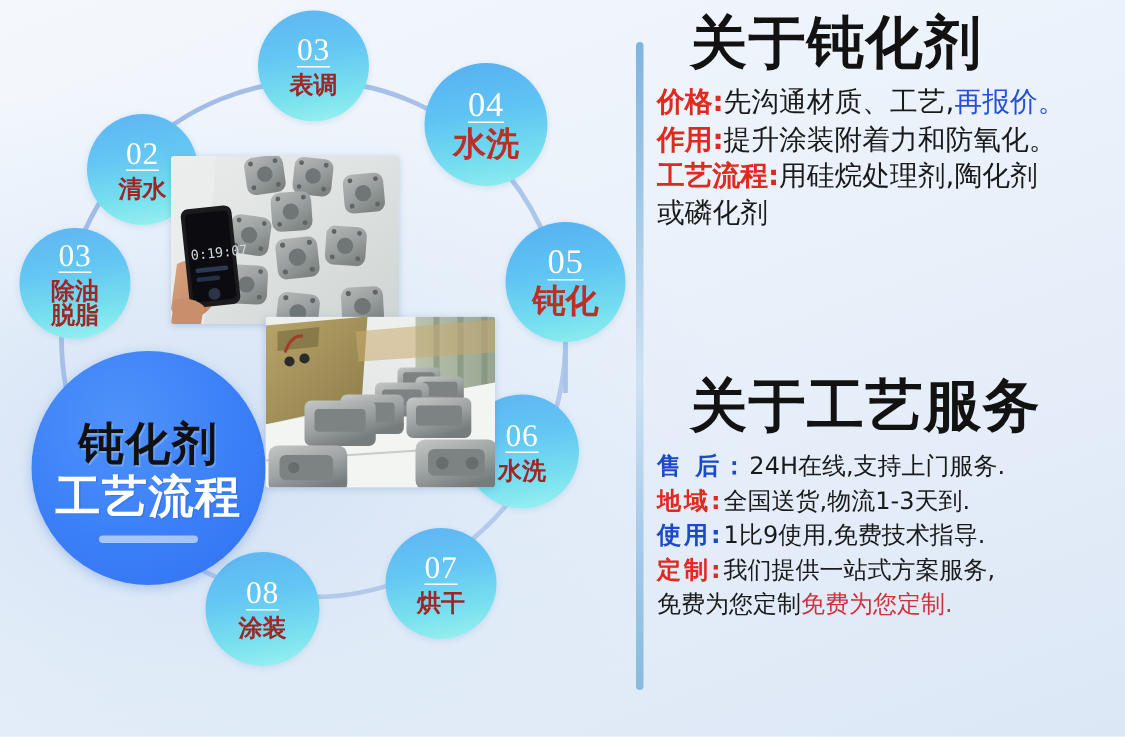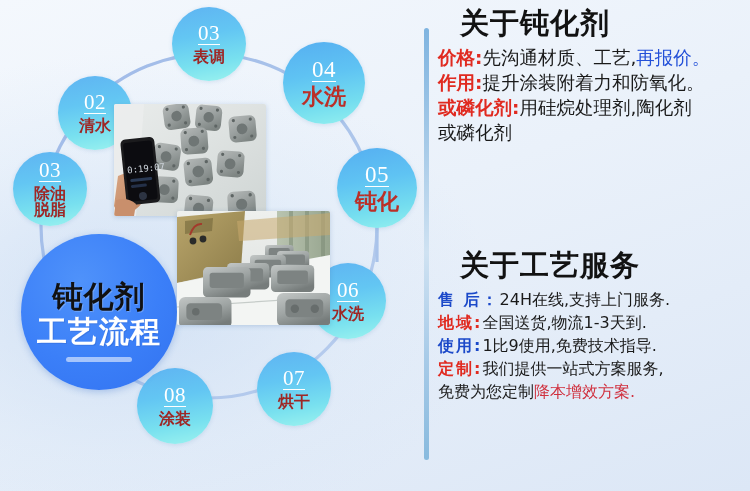--- a/index.html
+++ b/index.html
@@ -75,21 +75,21 @@
   
   #right{position:absolute;left:420px;top:0;width:330px;height:491px;}
   #vbar{
     position:absolute;left:4px;top:28px;width:5px;height:432px;border-radius:3px;
     background:linear-gradient(180deg,#7fb4e0 0%,#a8cbe8 28%,#cfe2f2 52%,#a8cbe8 76%,#88bade 100%);
   }
   .panel{position:absolute;left:18px;width:312px;}
   #panelA{top:6px;}
   #panelB{top:248px;}
   .panel h2{
-    margin:0 0 6px 0;font-size:29px;font-weight:bold;color:#121212;letter-spacing:1px;
+    margin:0 0 6px 0;font-size:38px;font-weight:bold;color:#121212;letter-spacing:1px;
     font-family:"DejaVu Sans","Liberation Sans",sans-serif;line-height:1.18;
     padding-left:22px;
   }
   .panel .line{
     font-size:18.5px;line-height:1.34;color:#1a1a1a;white-space:nowrap;
     font-family:"DejaVu Sans","Liberation Sans",sans-serif;
   }
   #panelB .line{font-size:16px;line-height:1.44;}
   .k-red{color:#e02a20;font-weight:bold;}
   .k-blue{color:#1b49c9;font-weight:bold;}
@@ -375,21 +375,21 @@
 
       <div class="line">
         <span class="k-red">价格:</span><span>先沟通材质、工艺,</span><span class="v-blue">再报价。</span>
       </div>
 
       <div class="line">
         <span class="k-red">作用:</span><span>提升涂装附着力和防氧化。</span>
       </div>
 
       <div class="line">
-        <span class="k-red">或磷化剂:</span><span>用硅烷处理剂,陶化剂</span>
+        <span class="k-red">工艺流程:</span><span>用硅烷处理剂,陶化剂</span>
       </div>
 
       <div class="line">
         <span>或磷化剂</span>
       </div>
     </div>
 
     <div class="panel" id="panelB">
       <h2>关于工艺服务</h2>
 
@@ -403,18 +403,18 @@
 
       <div class="line">
         <span class="k-blue k-sp">使用:</span><span>1比9使用,免费技术指导.</span>
       </div>
 
       <div class="line">
         <span class="k-red k-sp">定制:</span><span>我们提供一站式方案服务,</span>
       </div>
 
       <div class="line">
-        <span>免费为您定制</span><span class="v-crim">降本增效方案.</span>
+        <span>免费为您定制</span><span class="v-crim">免费为您定制.</span>
       </div>
     </div>
   </div>
 
 </div>
 
 </body></html>

